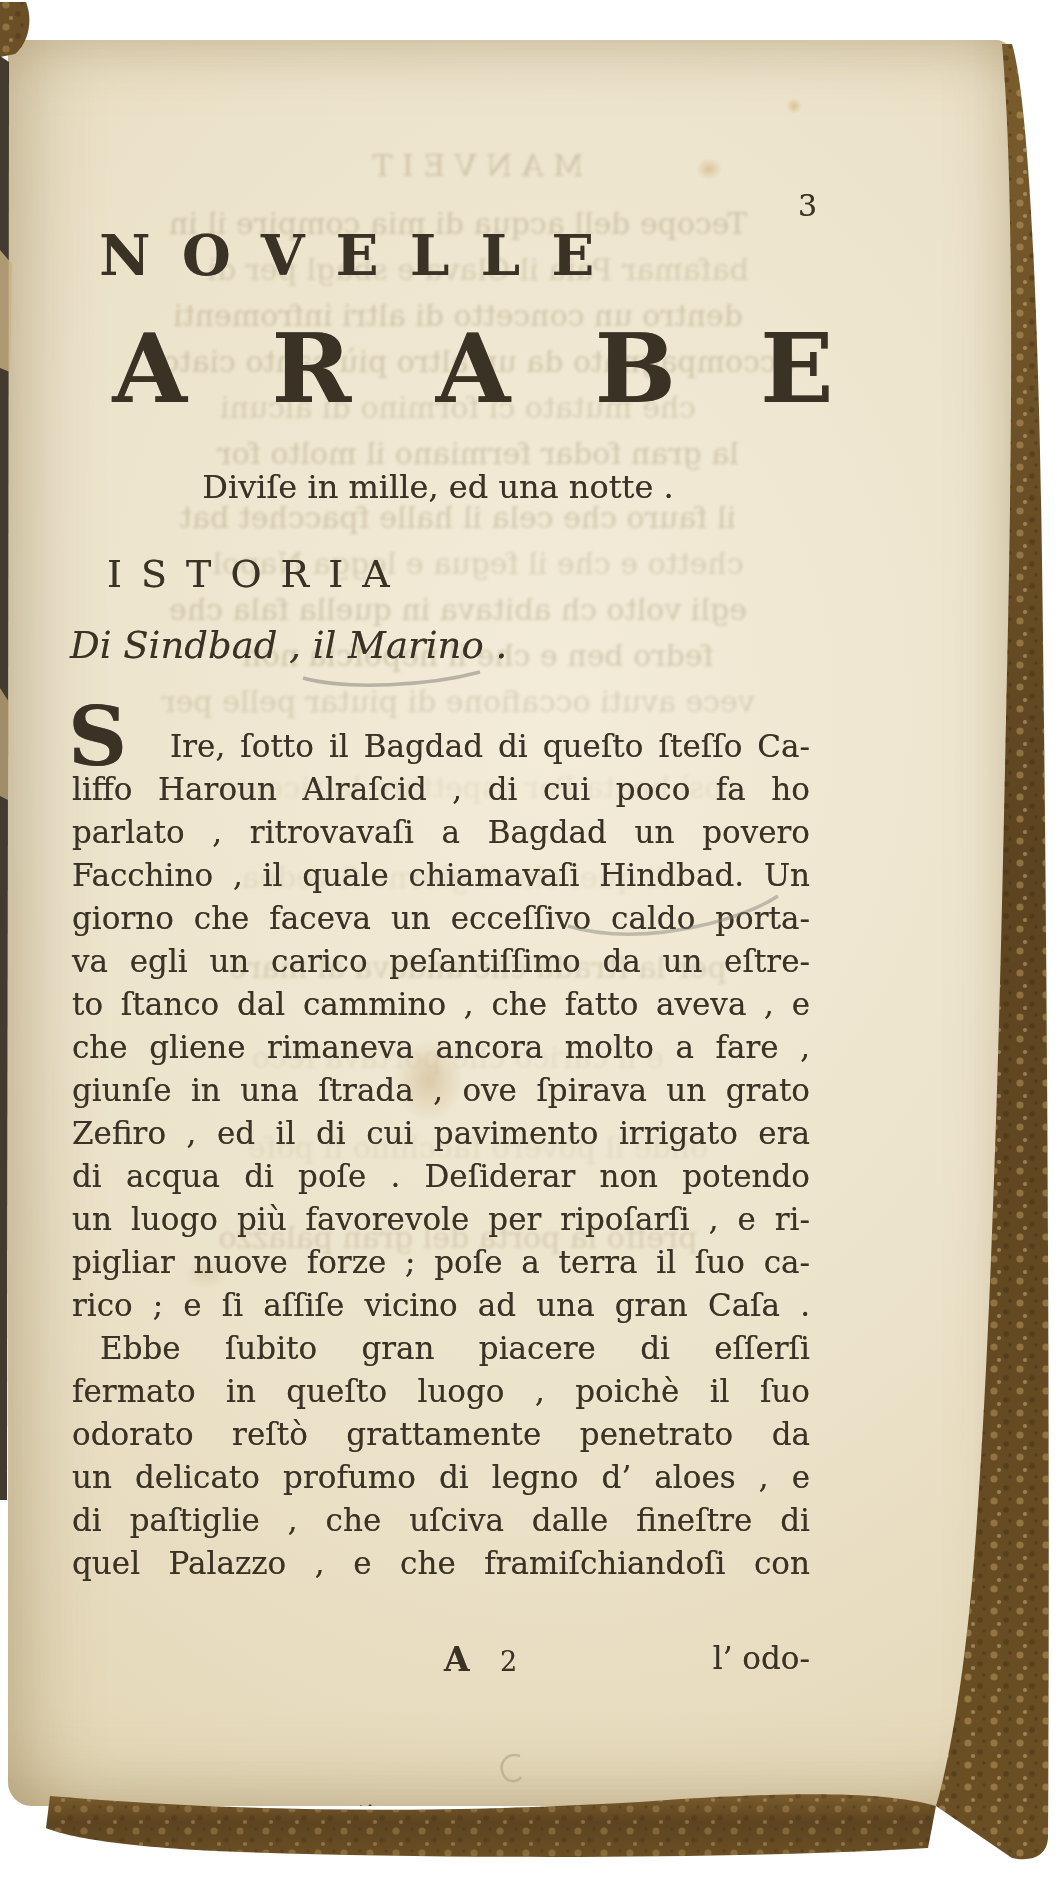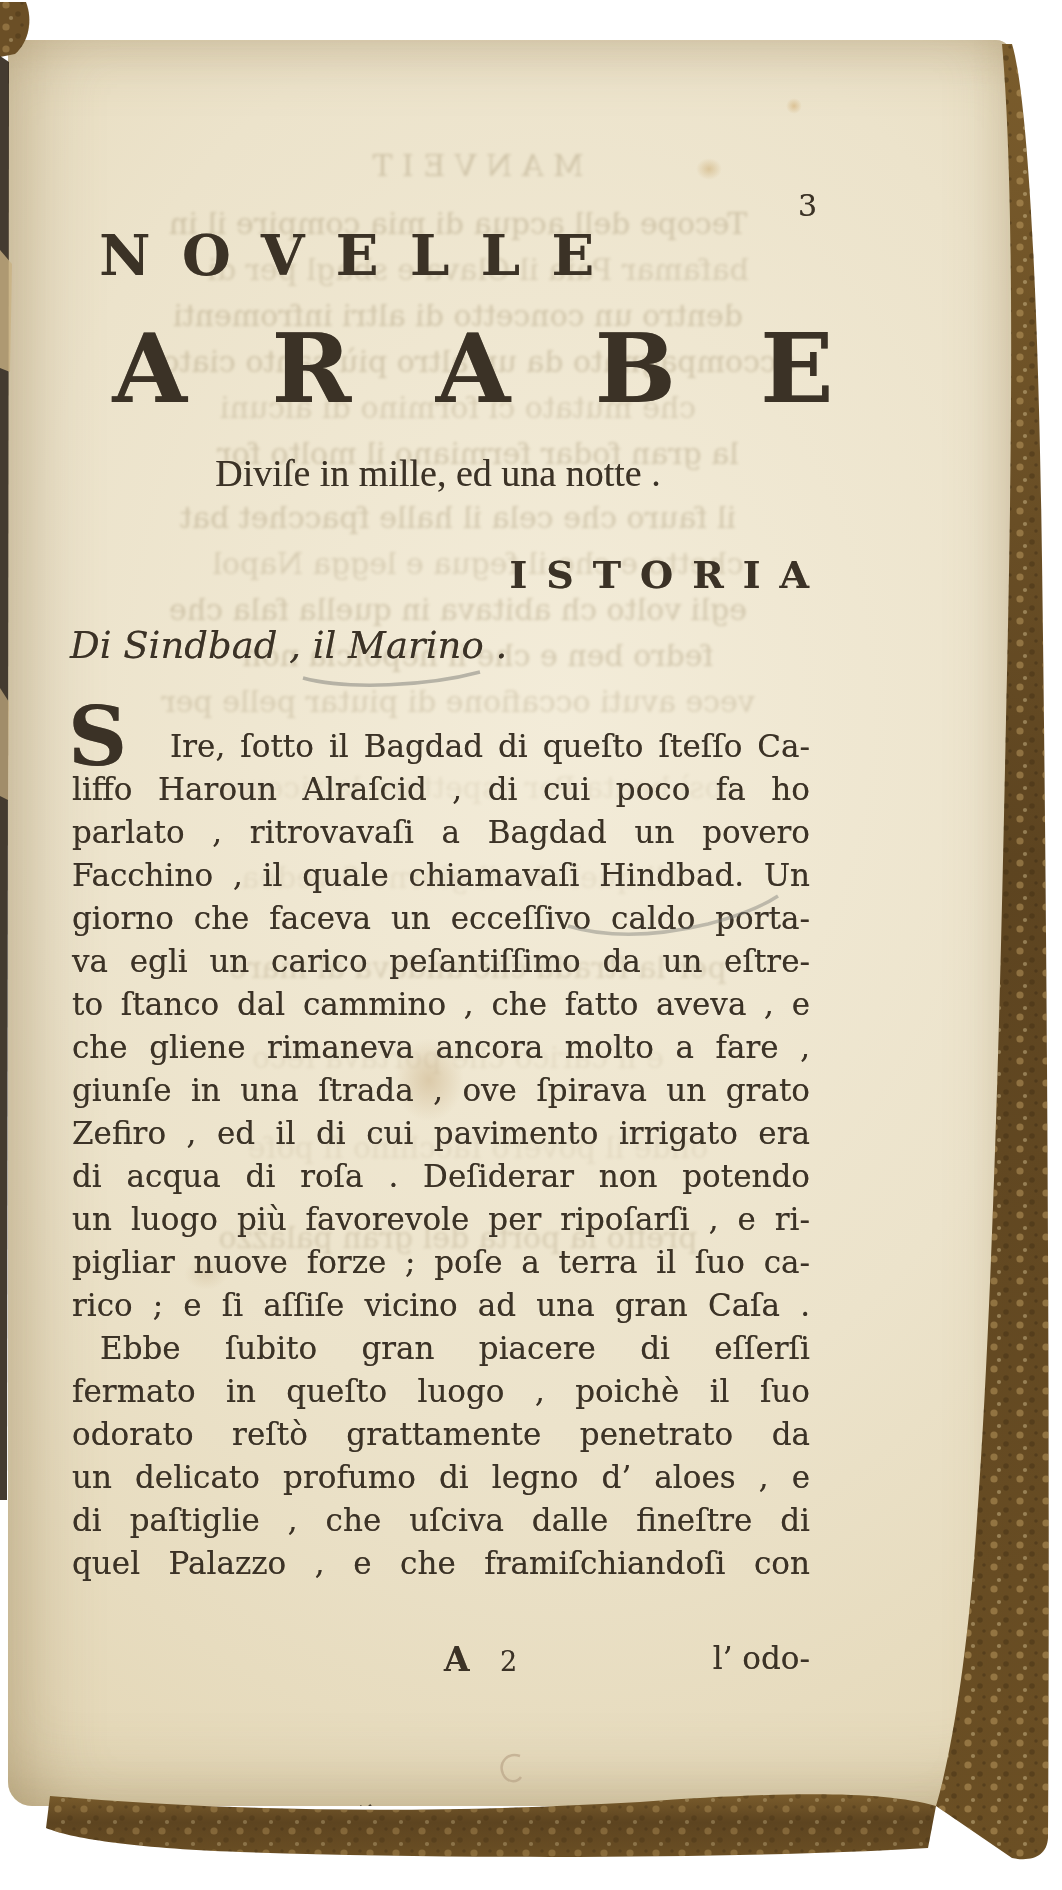--- a/index.html
+++ b/index.html
@@ -35,23 +35,23 @@
   .st-line:nth-child(even){left:120px;}
   .st-line:nth-child(3n){opacity:.24;}
   .st-b{opacity:.12;color:#93815c;}
   
   .ink{color:#3b3226;text-shadow:0 0 .6px rgba(59,50,38,.55);}
   .pagenum{left:790px;top:148px;font-size:30px;}
   .title1{left:60px;top:182px;width:760px;
           font-size:56px;font-weight:bold;letter-spacing:.56em;text-indent:.56em;}
   .title2{left:20px;top:272px;width:860px;text-align:center;
           font-size:96px;font-weight:bold;letter-spacing:.88em;text-indent:.88em;}
-  .subtitle{left:60px;top:411px;width:740px;text-align:center;font-size:38px;font-family:Liberation Serif, serif;}
-  .istoria{left:80px;top:512px;width:740px;text-align:right;
-           font-size:38px;letter-spacing:.5em;text-indent:.5em;font-weight:bold;}
+  .subtitle{left:60px;top:428px;width:740px;text-align:center;font-size:32px;}
+  .istoria{left:80px;top:512px;width:740px;text-align:left;
+           font-size:38px;letter-spacing:.5em;text-indent:.5em;}
   .story{left:62px;top:584px;width:740px;text-align:left;
          font-style:italic;font-size:37px;}
   .body{left:64px;top:685px;width:738px;font-size:31px;line-height:43px;}
   .body .bl{position:relative;text-align:justify;text-align-last:justify;
             height:43px;white-space:nowrap;}
   .body .pad1{padding-left:98px;}
   .body .indent{padding-left:28px;}
   .dropcap{left:60px;top:664px;font-size:82px;line-height:64px;font-weight:bold;}
   .sigline{left:64px;top:1600px;width:738px;height:40px;font-size:31px;}
   .sig-a{left:372px;top:0;font-size:33px;font-weight:bold;}
@@ -116,21 +116,21 @@
       <div class="bl pad1">Ire, ſotto il Bagdad di queſto ſteſſo Ca-</div>
       <div class="bl">liffo Haroun Alraſcid , di cui poco fa ho</div>
       <div class="bl">parlato , ritrovavaſi a Bagdad un povero</div>
       <div class="bl">Facchino , il quale chiamavaſi Hindbad. Un</div>
       <div class="bl">giorno che faceva un ecceſſivo caldo porta-</div>
       <div class="bl">va egli un carico peſantiſſimo da un eſtre-</div>
       <div class="bl">to ſtanco dal cammino , che fatto aveva , e</div>
       <div class="bl">che gliene rimaneva ancora molto a fare ,</div>
       <div class="bl">giunſe in una ſtrada , ove ſpirava un grato</div>
       <div class="bl">Zefiro , ed il di cui pavimento irrigato era</div>
-      <div class="bl">di acqua di roſa . Deſiderar non potendo</div>
+      <div class="bl">di acqua di poſe . Deſiderar non potendo</div>
       <div class="bl">un luogo più favorevole per ripoſarſi , e ri-</div>
       <div class="bl">pigliar nuove forze ; poſe a terra il ſuo ca-</div>
       <div class="bl">rico ; e ſi aſſiſe vicino ad una gran Caſa .</div>
       <div class="bl indent">Ebbe ſubito gran piacere di eſſerſi</div>
       <div class="bl">fermato in queſto luogo , poichè il ſuo</div>
       <div class="bl">odorato reſtò grattamente penetrato da</div>
       <div class="bl">un delicato profumo di legno d’ aloes , e</div>
       <div class="bl">di paſtiglie , che uſciva dalle fineſtre di</div>
       <div class="bl">quel Palazzo , e che framiſchiandoſi con</div>
     </div>

